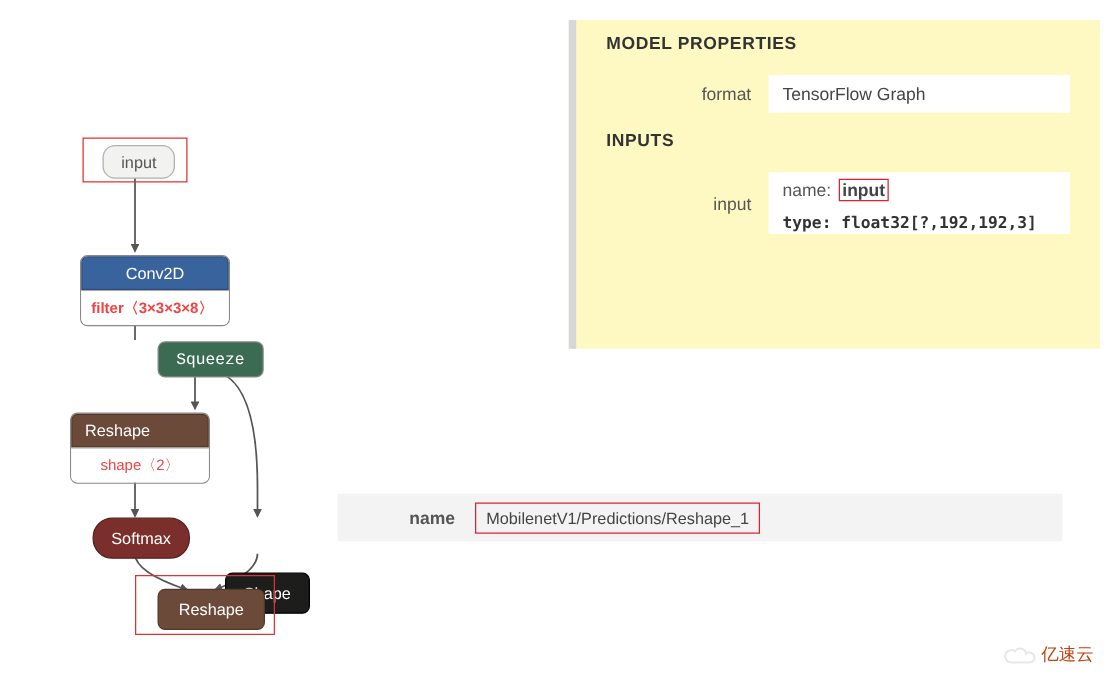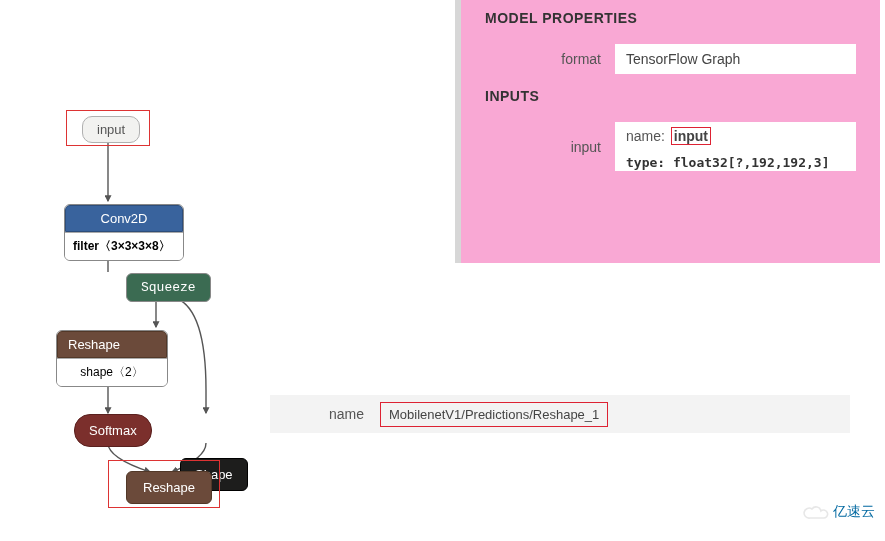--- a/index.html
+++ b/index.html
@@ -30,21 +30,21 @@
   }
   .hl-red { border: 1px solid #d33; position: absolute; }
   .op-header {
     color: #fff;
     padding: 5px 10px;
     border-radius: 5px 5px 0 0;
     font-size: 13px;
   }
   .op-sub {
     background: #fff;
-    color: #000000;
+    color: #ef4444;
     font-size: 12px;
     padding: 5px 8px;
     border-radius: 0 0 5px 5px;
     border-top: 1px solid #aaa;
   }
   .conv { width: 120px; }
   .conv .op-header { background: #39639d; border: 1px solid #2d4d7a; }
   .squeeze {
     background: #3b6b52;
     color: #fff;
@@ -58,45 +58,45 @@
   }
   .shapeop {
     background: #1d1d1c; color:#fff; padding:8px 14px; border-radius:6px; border:1px solid #000;
   }
   .reshape2 {
     background: #6b4a3a; color:#fff; padding:8px 16px; border-radius:6px; border:1px solid #523828;
   }
 
   
   .panel {
-    position: absolute; top: 0; left: 455px; right: 5px; height: 263px;
-    background: #f9a8d4;
+    position: absolute; top: 16px; left: 455px; right: 5px; height: 263px;
+    background: #fef9c3;
     border-left: 6px solid #d7d7d7;
   }
   .panel-inner { padding: 6px 24px 18px; }
   .sect-title { font-weight: 700; color: #333; font-size: 14px; letter-spacing: .5px; margin: 4px 0 18px; }
   .row { display: flex; align-items: center; margin-bottom: 14px; }
   .row .label { width: 130px; text-align: right; color: #555; font-size: 14px; padding-right: 14px; }
   .row .val { flex: 1; background: #fff; border: 1px solid #fff; padding: 6px 10px; font-size: 14px; color: #444; }
   .input-namebox { display:inline-block; border:1px solid #d23; padding:0 2px; margin-left:2px; font-weight:700;}
   .typeline { font-family: "Consolas","Menlo",monospace; font-weight:700; font-size:13px; color:#333; margin-top:10px; }
   .namelabel { color:#555; font-size:14px; }
 
   
   .panel2 {
     position:absolute; top:395px; left:270px; width:580px; height:38px;
     background:#f3f3f3; display:flex; align-items:center; padding-right:20px;
   }
-  .panel2 .label { width:110px; text-align:right; color:#555; font-size:14px; padding-right:16px;}
+  .panel2 .label { width:110px; text-align:right; color:#555; font-size:14px; padding-right:16px;font-weight:bold;}
   .panel2 .val {
     border:1px solid #d23; padding:4px 8px; font-size:13px; color:#444; background:#fff0;
   }
 
   .watermark {
-    position:absolute; right:10px; bottom:20px; color:#0369a1; font-size:14px;
+    position:absolute; right:10px; bottom:8px; color:#c2410c; font-size:14px;
     display:flex; align-items:center; gap:4px;
   }
   .watermark svg { opacity:.35 }
 </style>
 </head>
 <body>
 
 <svg class="graph" width="300" height="540">
   <defs>
     <marker id="ah" viewBox="0 0 6 6" refX="5" refY="3" markerWidth="5" markerHeight="5" orient="auto">

